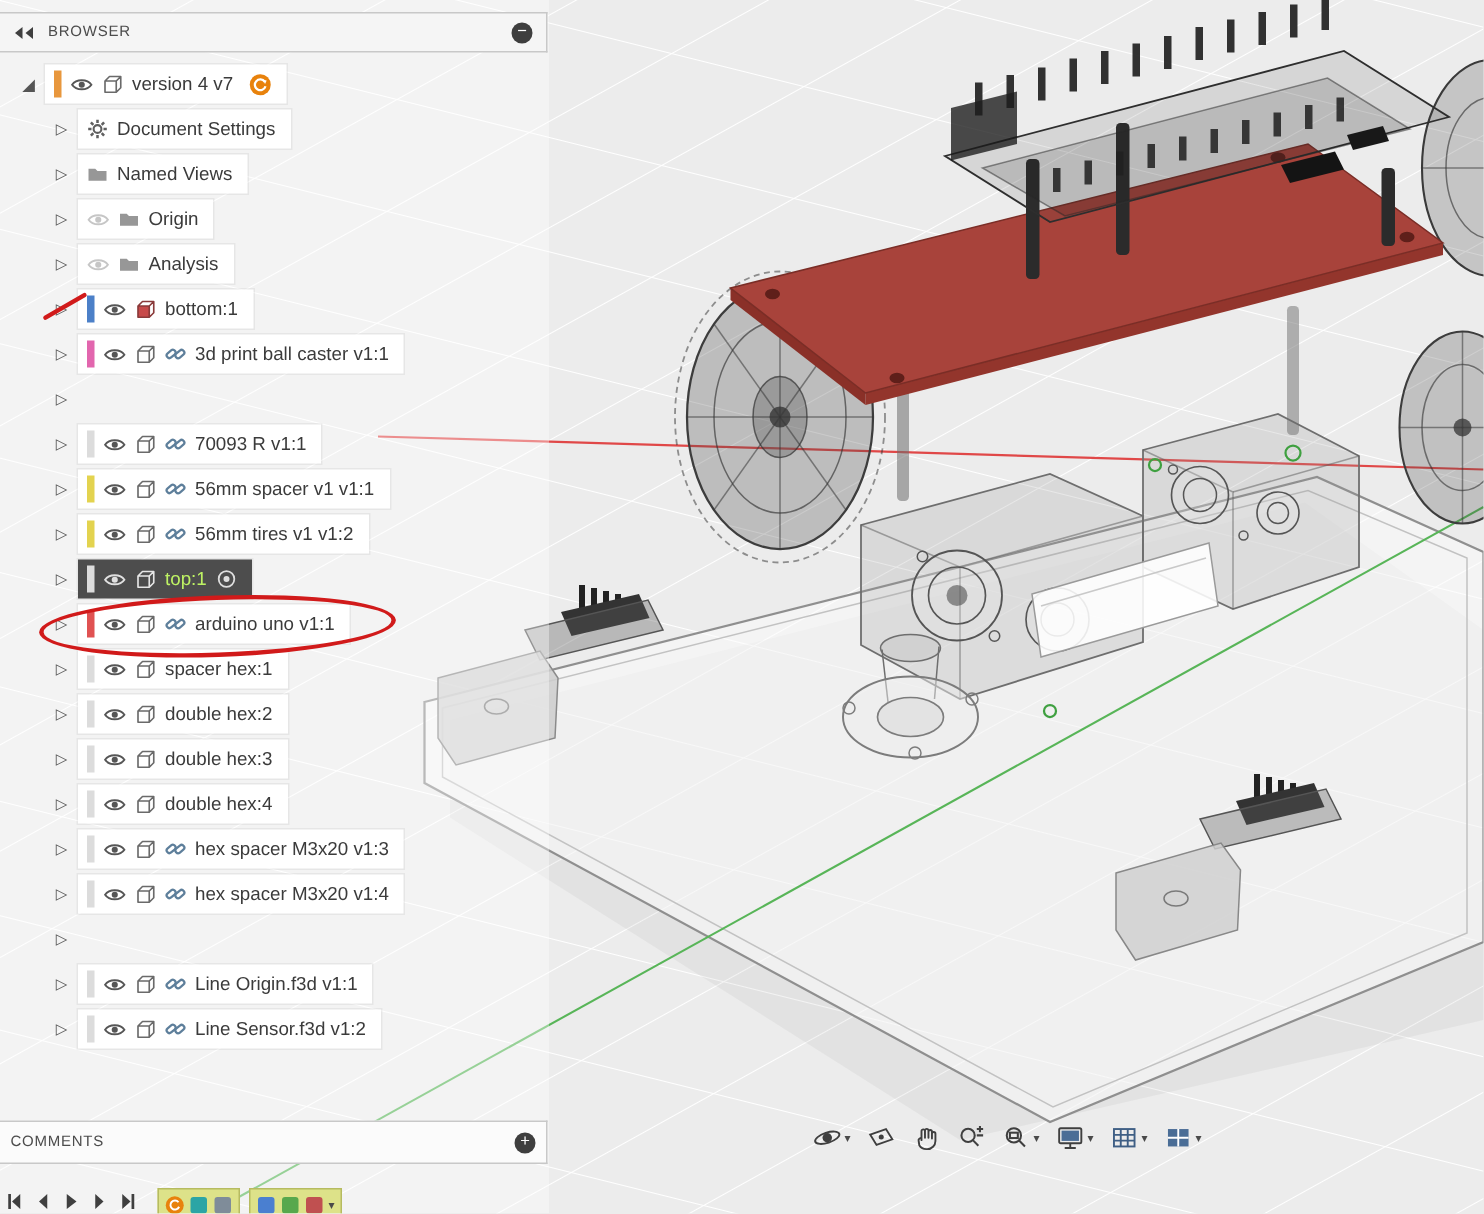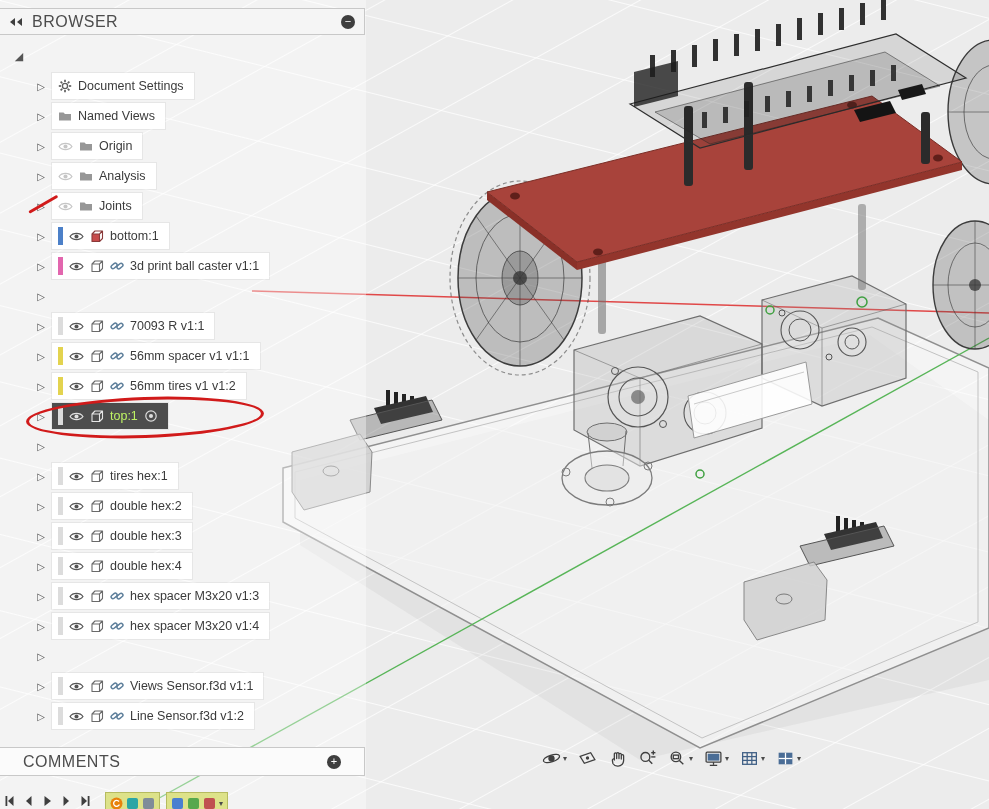--- a/index.html
+++ b/index.html
@@ -3,41 +3,41 @@
 <meta charset="utf-8">
 <style>
   *{margin:0;padding:0;box-sizing:border-box}
   html,body{width:989px;height:809px}
   body{position:relative;overflow:hidden;font-family:"Liberation Sans","DejaVu Sans",sans-serif;background:#ececec}
   .scene{position:absolute;left:0;top:0;z-index:0}
 
   
   .browser{position:absolute;left:0;top:8px;width:365px;z-index:2}
   .panel-head{height:27px;background:#f5f5f5;border:1px solid #c8c8c8;border-left:none;display:flex;align-items:center;padding:0 9px;gap:9px}
-  .panel-title{font-size:16px;color:#4c4c4c;letter-spacing:.5px;flex:1}
+  .panel-title{font-size:10px;color:#4c4c4c;letter-spacing:.5px;flex:1}
   .round-btn{width:14px;height:14px;min-width:14px;border-radius:50%;background:#3e3e3e;color:#fff;font-size:11px;line-height:13px;text-align:center;cursor:pointer}
   .tree{padding-top:6px}
   .row{height:30px;display:flex;align-items:center;padding-left:30px}
   .row.root{padding-left:8px}
   .arrow{width:22px;text-align:center;color:#555;font-size:10px;flex:none;cursor:pointer}
   .root .arrow{font-size:11px}
   .card{display:inline-flex;align-items:center;gap:6px;background:#fff;height:26px;padding:0 10px 0 6px;box-shadow:0 0 0 1px rgba(0,0,0,.05)}
   .card.selected{background:#4d4d4d}
   .bar{width:5px;height:18px;flex:none}
   .i{width:14px;height:14px;flex:none}
   .e{width:15px;height:11px}
   .lbl{font-size:12.5px;color:#3b3b3b;white-space:nowrap}
   .selected .lbl{color:#bef264}
   .vis{color:#565656}.dim{color:#c6c6c6}.cub{color:#6a6a6a}.lnk{color:#5e7f9b}
   .fold{color:#979797}.gear{color:#5f5f5f}.rad{color:#dedede}
   .selected .cub{color:#e6e6e6}.selected .vis{color:#e0e0e0}
   .badge{margin-left:5px;flex:none}
 
   
-  .comments{position:absolute;left:0;top:747px;width:365px;height:29px;background:#fbfbfb;border-top:1px solid #c8c8c8;border-bottom:1px solid #c8c8c8;border-right:1px solid #c8c8c8;display:flex;align-items:center;padding:0 23px;z-index:2}
+  .comments{position:absolute;left:0;top:747px;width:365px;height:29px;background:#fbfbfb;border-top:1px solid #c8c8c8;border-bottom:1px solid #c8c8c8;border-right:1px solid #c8c8c8;display:flex;align-items:center;padding:0 7px;z-index:2}
 
   
   .navbar{position:absolute;left:540px;top:747px;display:flex;align-items:center;gap:7px;z-index:2}
   .nav-btn{display:flex;align-items:center;gap:2px;padding:2px;cursor:pointer}
   .nav-btn svg{width:19px;height:19px}
   .caret{font-size:8px;color:#4a4a4a}
 
   
   .timeline{position:absolute;left:2px;top:792px;display:flex;align-items:flex-start;gap:6px;z-index:2;height:17px;overflow:hidden}
   .tl-controls{display:flex;align-items:center;gap:8px;padding:3px 8px 0 2px}
@@ -284,20 +284,35 @@
         <polygon points="13,1 13,9 8,5" fill="#3f3f3f"></polygon>
       </svg>
     <span class="panel-title">BROWSER</span>
     <span class="round-btn">−</span>
   </div>
 
   <div class="tree">
 
     <div class="row root">
       <span class="arrow">◢</span>
+      <span class="card">
+        <span class="bar" style="background-color: rgb(232, 151, 61);"></span>
+        <svg class="i e vis" viewBox="0 0 14 10">
+            <use href="#sym-eye"></use>
+          </svg>
+        <svg class="i cub" viewBox="0 0 14 14">
+            <use href="#sym-cube"></use>
+          </svg>
+        <span class="lbl">version 4 v7</span>
+        <svg class="badge" width="15" height="15" viewBox="0 0 15 15">
+          <circle cx="7.5" cy="7.5" r="7" fill="#E8820C"></circle>
+          <path d="M10.5,5.5 A3.6,3.6 0 1 0 11,8.5" fill="none" stroke="#fff" stroke-width="1.5"></path>
+          <polygon points="9.2,4.2 11.8,4.6 10.7,7" fill="#fff"></polygon>
+        </svg>
+      </span>
     </div>
 
     <div class="row">
       <span class="arrow">▷</span>
       <span class="card">
         <svg class="i gear" viewBox="0 0 14 14">
             <use href="#sym-gear"></use>
           </svg>
         <span class="lbl">Document Settings</span>
       </span>
@@ -332,32 +347,20 @@
         <svg class="i e dim" viewBox="0 0 14 10">
             <use href="#sym-eye"></use>
           </svg>
         <svg class="i fold" viewBox="0 0 14 12">
             <use href="#sym-folder"></use>
           </svg>
         <span class="lbl">Analysis</span>
       </span>
     </div>
 
-    <div class="row">
-      <span class="arrow">▷</span>
-      <span class="card">
-        <svg class="i e dim" viewBox="0 0 14 10">
-            <use href="#sym-eye"></use>
-          </svg>
-        <svg class="i fold" viewBox="0 0 14 12">
-            <use href="#sym-folder"></use>
-          </svg>
-        <span class="lbl">Joints</span>
-      </span>
-    </div>
 
     <div class="row">
       <span class="arrow">▷</span>
       <span class="card">
         <span class="bar" style="background-color: rgb(76, 128, 200);"></span>
         <svg class="i e vis" viewBox="0 0 14 10">
             <use href="#sym-eye"></use>
           </svg>
         <svg class="i" viewBox="0 0 14 14">
             <use href="#sym-cube-red"></use>
@@ -450,33 +453,46 @@
           </svg>
         <span class="lbl">top:1</span>
         <svg class="i rad" viewBox="0 0 14 14">
             <use href="#sym-radio"></use>
           </svg>
       </span>
     </div>
 
     <div class="row">
       <span class="arrow">▷</span>
-    </div>
-
-    <div class="row">
-      <span class="arrow">▷</span>
-      <span class="card">
-        <span class="bar" style="background-color: rgb(220, 220, 220);"></span>
-        <svg class="i e vis" viewBox="0 0 14 10">
-            <use href="#sym-eye"></use>
-          </svg>
-        <svg class="i cub" viewBox="0 0 14 14">
-            <use href="#sym-cube"></use>
-          </svg>
-        <span class="lbl">tires hex:1</span>
+      <span class="card">
+        <span class="bar" style="background-color: rgb(224, 82, 82);"></span>
+        <svg class="i e vis" viewBox="0 0 14 10">
+            <use href="#sym-eye"></use>
+          </svg>
+        <svg class="i cub" viewBox="0 0 14 14">
+            <use href="#sym-cube"></use>
+          </svg>
+        <svg class="i lnk" viewBox="0 0 14 14">
+            <use href="#sym-link"></use>
+          </svg>
+        <span class="lbl">arduino uno v1:1</span>
+      </span>
+    </div>
+
+    <div class="row">
+      <span class="arrow">▷</span>
+      <span class="card">
+        <span class="bar" style="background-color: rgb(220, 220, 220);"></span>
+        <svg class="i e vis" viewBox="0 0 14 10">
+            <use href="#sym-eye"></use>
+          </svg>
+        <svg class="i cub" viewBox="0 0 14 14">
+            <use href="#sym-cube"></use>
+          </svg>
+        <span class="lbl">spacer hex:1</span>
       </span>
     </div>
 
     <div class="row">
       <span class="arrow">▷</span>
       <span class="card">
         <span class="bar" style="background-color: rgb(220, 220, 220);"></span>
         <svg class="i e vis" viewBox="0 0 14 10">
             <use href="#sym-eye"></use>
           </svg>
@@ -559,21 +575,21 @@
         <span class="bar" style="background-color: rgb(220, 220, 220);"></span>
         <svg class="i e vis" viewBox="0 0 14 10">
             <use href="#sym-eye"></use>
           </svg>
         <svg class="i cub" viewBox="0 0 14 14">
             <use href="#sym-cube"></use>
           </svg>
         <svg class="i lnk" viewBox="0 0 14 14">
             <use href="#sym-link"></use>
           </svg>
-        <span class="lbl">Views Sensor.f3d v1:1</span>
+        <span class="lbl">Line Origin.f3d v1:1</span>
       </span>
     </div>
 
     <div class="row">
       <span class="arrow">▷</span>
       <span class="card">
         <span class="bar" style="background-color: rgb(220, 220, 220);"></span>
         <svg class="i e vis" viewBox="0 0 14 10">
             <use href="#sym-eye"></use>
           </svg>

